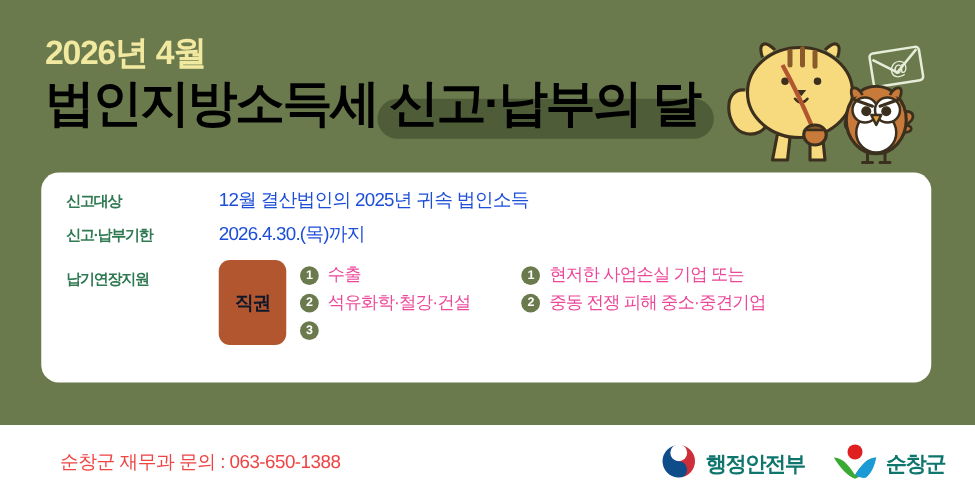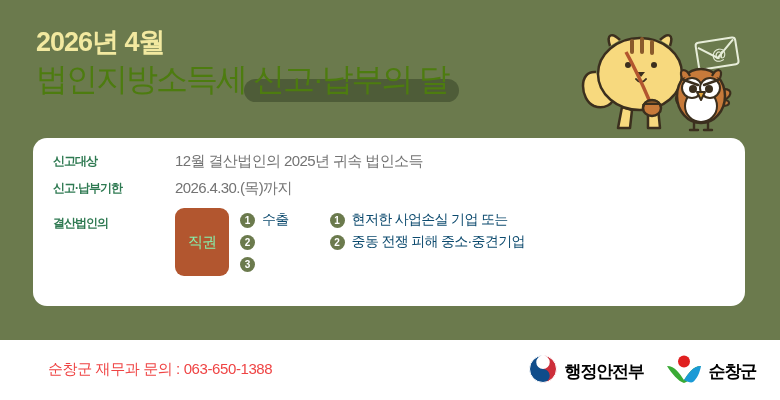--- a/index.html
+++ b/index.html
@@ -37,23 +37,23 @@
     font-size: 27px;
     font-weight: bold;
     color: #f2e9a0;
     letter-spacing: -1px;
     line-height: 1.05;
     white-space: nowrap;
   }
   .headline-big {
     position: relative;
     margin-top: 6px;
-    font-size: 32px;
-    font-weight: normal;
-    color: #4d7c0f;
+    font-size: 40px;
+    font-weight: bold;
+    color: #000000;
     letter-spacing: -2px;
     line-height: 1.08;
     white-space: nowrap;
     display: inline-block;
   }
   .headline-hl {
     position: relative;
     display: inline-block;
     z-index: 2;
   }
@@ -107,21 +107,21 @@
     flex: 0 0 122px;
     font-size: 12px;
     font-weight: bold;
     color: #2f7a52;
     letter-spacing: -1px;
     line-height: 20px;
     white-space: nowrap;
   }
   .row-value {
     font-size: 15px;
-    color: #737373;
+    color: #1d4ed8;
     letter-spacing: -0.6px;
     line-height: 20px;
     white-space: nowrap;
   }
   
   .ext-groups {
     position: absolute;
     left: 142px;
     top: 70px;
     display: flex;
@@ -131,23 +131,23 @@
     display: flex;
     align-items: stretch;
   }
   .ext-group.second { margin-left: 30px; }
 
   .ext-tag {
     width: 54px;
     flex: 0 0 54px;
     background: #b2562f;
     border-radius: 9px;
-    color: #86efac;
+    color: #0f172a;
     font-size: 15px;
-    font-weight: normal;
+    font-weight: bold;
     letter-spacing: -1px;
     display: flex;
     align-items: center;
     justify-content: center;
     min-height: 68px;
   }
   .ext-list {
     margin-left: 11px;
     padding-top: 1px;
   }
@@ -165,21 +165,21 @@
     background: #6b7a4d;
     color: #ffffff;
     font-size: 10px;
     font-weight: bold;
     line-height: 15px;
     text-align: center;
     margin-right: 7px;
   }
   .ext-text {
     font-size: 14px;
-    color: #0c4a6e;
+    color: #ec4899;
     letter-spacing: -0.7px;
   }
   
   .footer {
     position: absolute;
     left: 0;
     top: 340px;
     width: 780px;
     height: 60px;
     background: #ffffff;
@@ -202,21 +202,21 @@
     gap: 22px;
   }
   .logo {
     display: flex;
     align-items: center;
     gap: 7px;
   }
   .logo-text {
     font-size: 17px;
     font-weight: bold;
-    color: #000000;
+    color: #0f766e;
     letter-spacing: -1.2px;
     white-space: nowrap;
     text-align: center;
   }
 </style>
 </head>
 <body>
 
 <div id="banner">
 
@@ -300,34 +300,35 @@
         <div class="row-label">신고대상</div>
         <div class="row-value">12월 결산법인의 2025년 귀속 법인소득</div>
       </div>
 
       <div class="row row-2">
         <div class="row-label">신고·납부기한</div>
         <div class="row-value">2026.4.30.(목)까지</div>
       </div>
 
       <div class="row row-3">
-        <div class="row-label">결산법인의</div>
+        <div class="row-label">납기연장지원</div>
       </div>
 
       <div class="ext-groups">
 
         <div class="ext-group">
           <div class="ext-tag">직권</div>
           <div class="ext-list">
             <div class="ext-item">
               <span class="num-badge">1</span>
               <span class="ext-text">수출</span>
             </div>
             <div class="ext-item">
               <span class="num-badge">2</span>
+              <span class="ext-text">석유화학·철강·건설</span>
             </div>
             <div class="ext-item">
               <span class="num-badge">3</span>
             </div>
           </div>
         </div>
 
         <div class="ext-group second">
           <div class="ext-list">
             <div class="ext-item">

